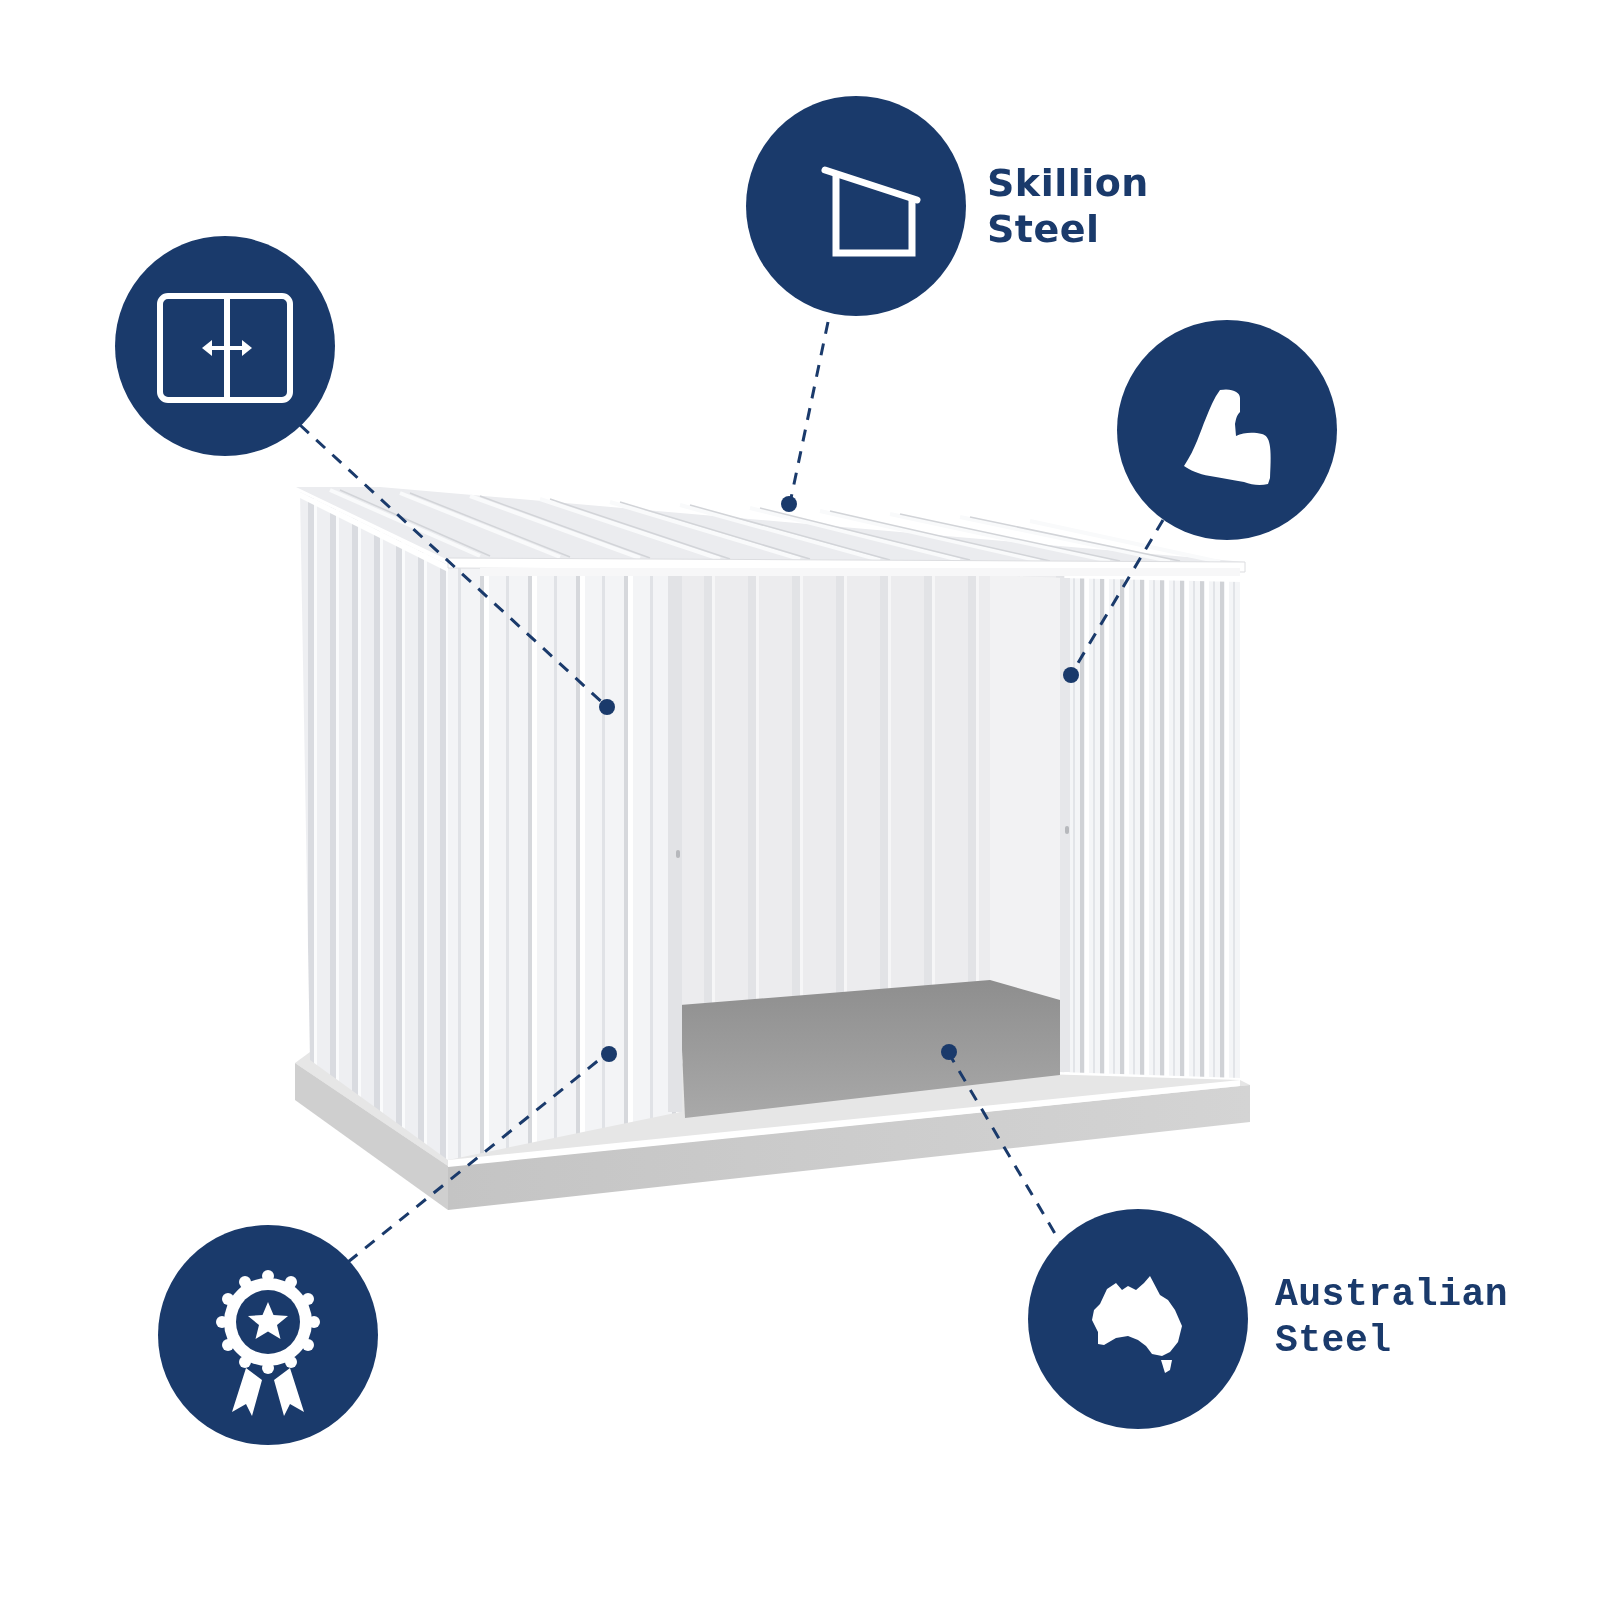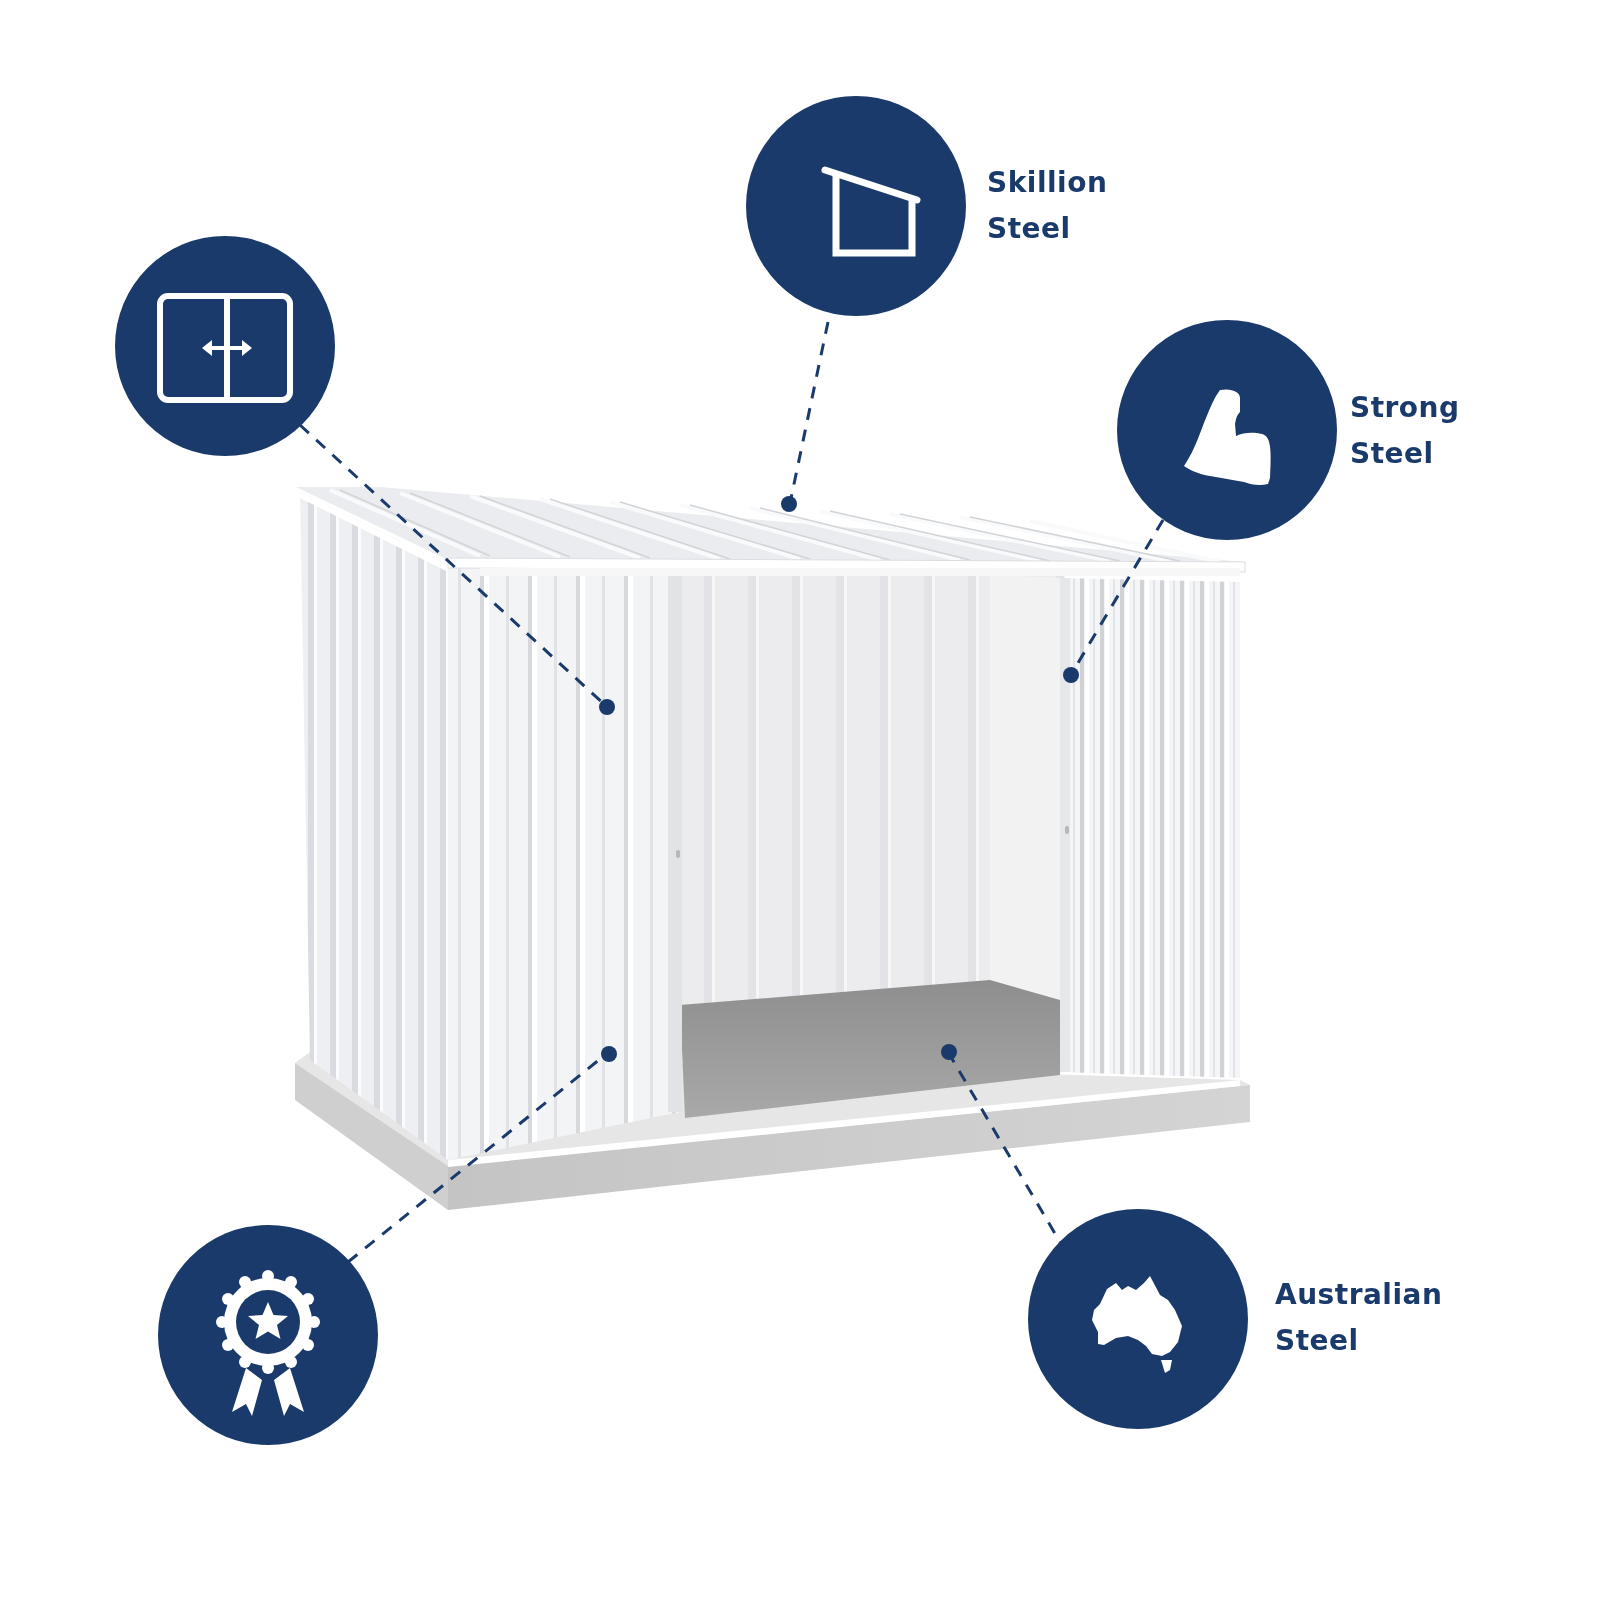--- a/index.html
+++ b/index.html
@@ -5,21 +5,21 @@
     html, body { margin: 0; padding: 0; background: #ffffff; }
     body { width: 1600px; height: 1600px; position: relative; overflow: hidden;
            font-family: "Liberation Sans", "DejaVu Sans", sans-serif; }
     .stage { position: absolute; left: 0; top: 0; width: 1600px; height: 1600px; }
     svg.scene { position: absolute; left: 0; top: 0; }
     .feature-label {
       position: absolute;
       color: #1a3a6b;
       font-family: "DejaVu Sans", "Liberation Sans", sans-serif;
       font-weight: bold;
-      font-size: 28px;
+      font-size: 38px;
       line-height: 46px;
       letter-spacing: 0.5px;
     }
     .feature-label span { display: block; white-space: nowrap; }
   </style>
 </head>
 <body>
 
 <div class="stage">
 
@@ -197,24 +197,20 @@
       </g>
     </g>
   </svg>
 
 
   <div class="feature-label" style="left:987px; top:160px;">
     <span>Skillion</span>
     <span>Steel</span>
   </div>
 
-  <div class="feature-label" style="left:1350px; top:385px;">
-    <span>Strong</span>
-    <span>Steel</span>
-  </div>
-
-
-  <div class="feature-label" style="left:1275px; top:1272px;">
+
+
+  <div class="feature-label" style="left:1275px; top:1272px;font-family:Liberation Mono, monospace;">
     <span>Australian</span>
     <span>Steel</span>
   </div>
 
 </div>
 
 </body></html>

